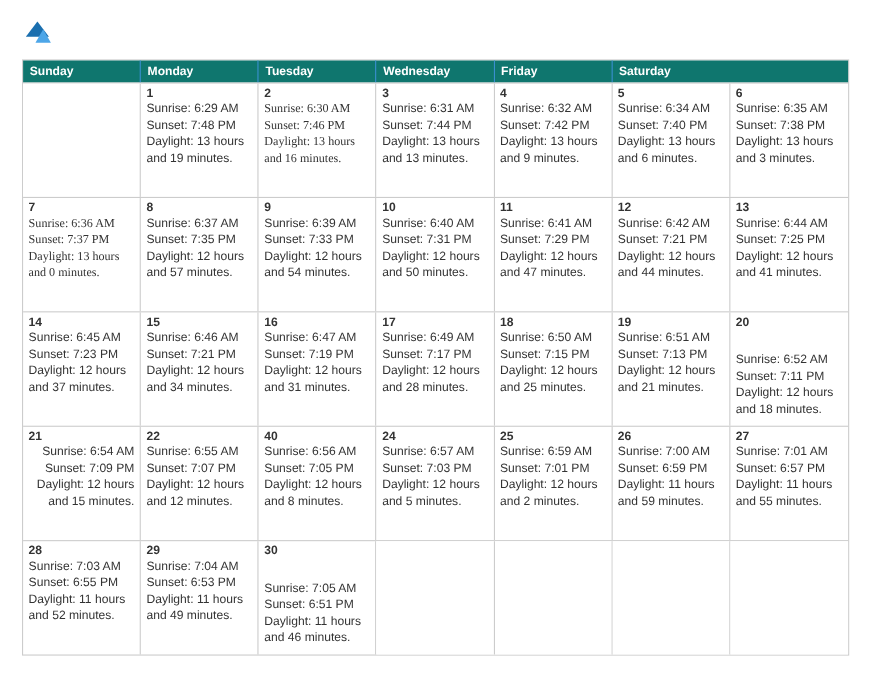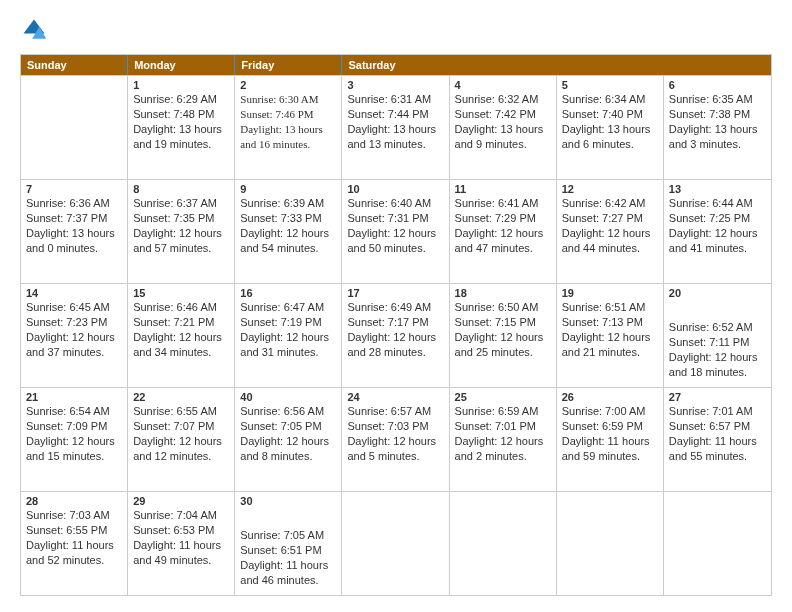--- a/index.html
+++ b/index.html
@@ -62,21 +62,21 @@
     }
     .calendar {
       flex: 1;
       display: flex;
       flex-direction: column;
       border: 1px solid #ccc;
     }
     .cal-header {
       display: grid;
       grid-template-columns: repeat(7, 1fr);
-      background: #a16207;
+      background: #0f766e;
       color: #fff;
     }
     .cal-header-cell {
       padding: 4px 6px;
       font-weight: bold;
       font-size: 11px;
       border-right: 1px solid #3a8fd0;
     }
     .cal-header-cell:last-child { border-right: none; }
     .cal-body {
@@ -127,20 +127,22 @@
     <div class="title-block">
       <div class="month-year"></div>
       <div class="location"></div>
     </div>
   </div>
 
   <div class="calendar">
     <div class="cal-header" id="cal-header">
         <div class="cal-header-cell">Sunday</div>
         <div class="cal-header-cell">Monday</div>
+        <div class="cal-header-cell">Tuesday</div>
+        <div class="cal-header-cell">Wednesday</div>
         <div class="cal-header-cell">Friday</div>
         <div class="cal-header-cell">Saturday</div>
       </div>
     <div class="cal-body" id="cal-body">
         <div class="cal-row">
           <div class="cal-cell empty"></div>
           <div class="cal-cell">
             <div class="day-number">1</div>
             <div class="day-info" style="white-space: pre-line;">Sunrise: 6:29 AM
 Sunset: 7:48 PM
@@ -179,21 +181,21 @@
             <div class="day-number">6</div>
             <div class="day-info" style="white-space: pre-line;">Sunrise: 6:35 AM
 Sunset: 7:38 PM
 Daylight: 13 hours
 and 3 minutes.</div>
           </div>
         </div>
         <div class="cal-row">
           <div class="cal-cell">
             <div class="day-number">7</div>
-            <div class="day-info" style="white-space: pre-line;">Sunrise: 6:36 AM
+            <div class="day-info" style="white-space: pre-line; font-family: Liberation Serif, serif;">Sunrise: 6:36 AM
 Sunset: 7:37 PM
 Daylight: 13 hours
 and 0 minutes.</div>
           </div>
           <div class="cal-cell">
             <div class="day-number">8</div>
             <div class="day-info" style="white-space: pre-line;">Sunrise: 6:37 AM
 Sunset: 7:35 PM
 Daylight: 12 hours
 and 57 minutes.</div>
@@ -215,21 +217,21 @@
           <div class="cal-cell">
             <div class="day-number">11</div>
             <div class="day-info" style="white-space: pre-line;">Sunrise: 6:41 AM
 Sunset: 7:29 PM
 Daylight: 12 hours
 and 47 minutes.</div>
           </div>
           <div class="cal-cell">
             <div class="day-number">12</div>
             <div class="day-info" style="white-space: pre-line;">Sunrise: 6:42 AM
-Sunset: 7:27 PM
+Sunset: 7:21 PM
 Daylight: 12 hours
 and 44 minutes.</div>
           </div>
           <div class="cal-cell">
             <div class="day-number">13</div>
             <div class="day-info" style="white-space: pre-line;">Sunrise: 6:44 AM
 Sunset: 7:25 PM
 Daylight: 12 hours
 and 41 minutes.</div>
           </div>
@@ -281,21 +283,21 @@
             <div class="day-number">20</div>
             <div class="day-info" style="white-space: pre-line; margin-top: 21px;">Sunrise: 6:52 AM
 Sunset: 7:11 PM
 Daylight: 12 hours
 and 18 minutes.</div>
           </div>
         </div>
         <div class="cal-row">
           <div class="cal-cell">
             <div class="day-number">21</div>
-            <div class="day-info" style="white-space: pre-line;">Sunrise: 6:54 AM
+            <div class="day-info" style="white-space: pre-line; text-align: right;">Sunrise: 6:54 AM
 Sunset: 7:09 PM
 Daylight: 12 hours
 and 15 minutes.</div>
           </div>
           <div class="cal-cell">
             <div class="day-number">22</div>
             <div class="day-info" style="white-space: pre-line;">Sunrise: 6:55 AM
 Sunset: 7:07 PM
 Daylight: 12 hours
 and 12 minutes.</div>

